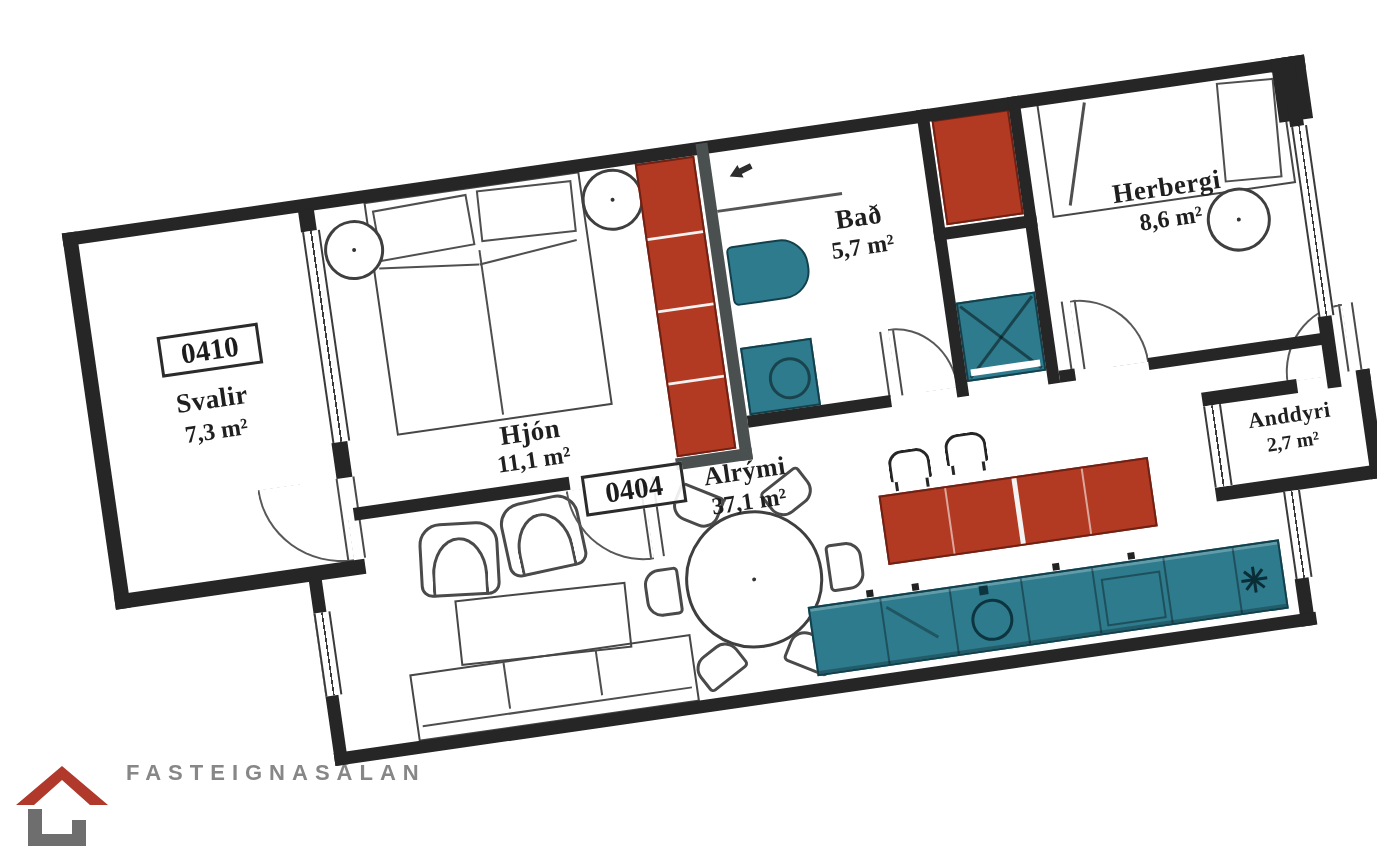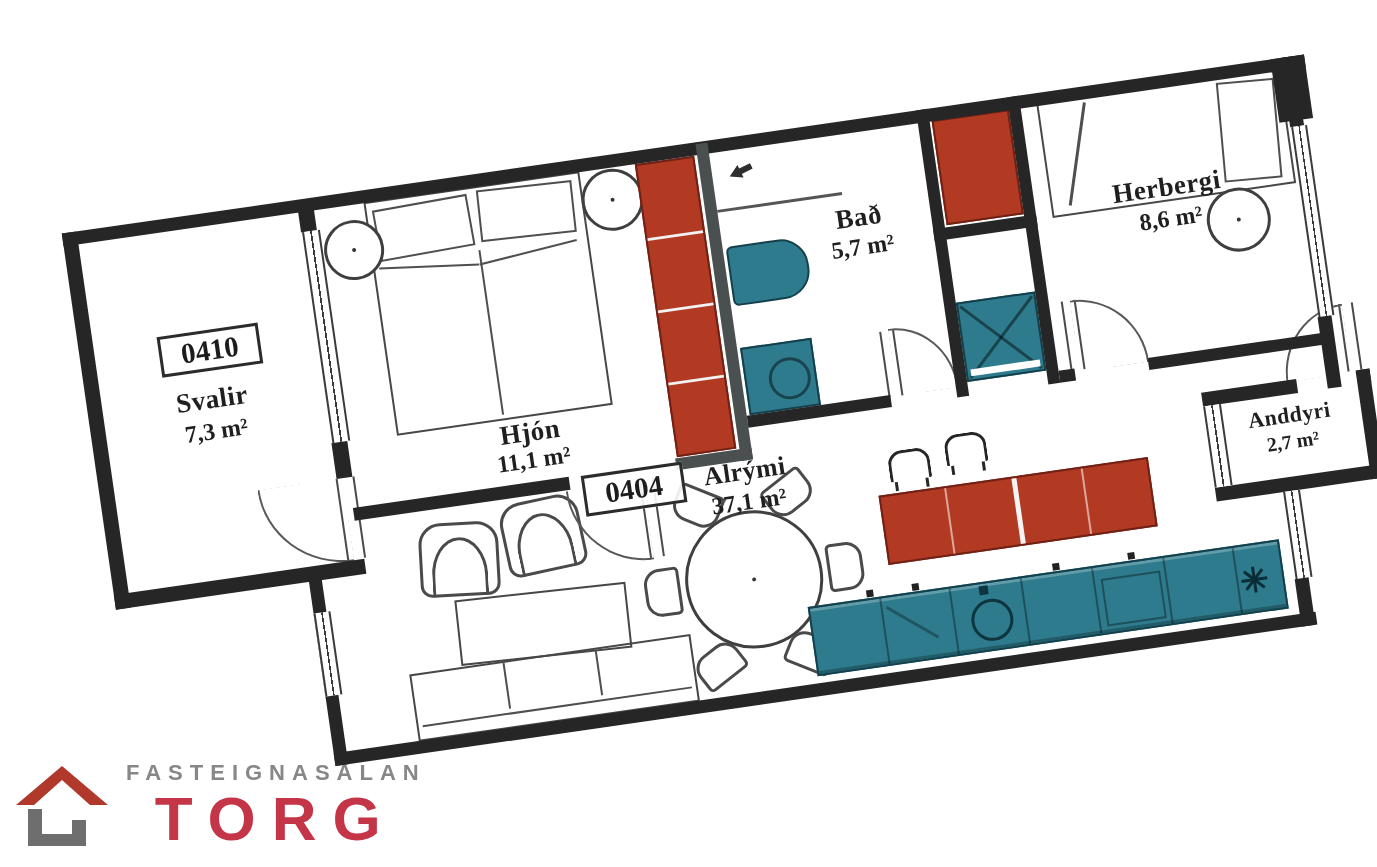--- a/index.html
+++ b/index.html
@@ -33,37 +33,36 @@
   .armchair{position:absolute;border:3px solid #4a4a4a;border-radius:22px 22px 12px 12px;background:#fff;}
   .armchair::after{content:"";position:absolute;left:9px;right:9px;top:12px;bottom:-3px;
         border:3px solid #4a4a4a;border-bottom:none;border-radius:50% 50% 0 0/65% 65% 0 0;}
   .stool{position:absolute;border:3px solid #262626;border-bottom:none;border-radius:14px 14px 3px 3px;}
   .stool::before,.stool::after{content:"";position:absolute;bottom:-9px;width:3px;height:9px;background:#262626;}
   .stool::before{left:1px;} .stool::after{right:1px;}
   .knob{position:absolute;width:7px;height:7px;background:#222;}
   .starbar{position:absolute;left:50%;top:50%;width:26px;height:3px;background:#0a2d36;margin:-1.5px 0 0 -13px;}
   .logo{position:absolute;left:12px;top:760px;z-index:1;display:flex;align-items:flex-start;
         font-family:"Liberation Sans",sans-serif;}
-  .logo-text{margin-left:14px;text-align:center;}
+  .logo-text{margin-left:14px;}
   .tagline{font-size:22px;font-weight:bold;letter-spacing:7px;color:#878787;}
   .brand{font-size:62px;font-weight:bold;letter-spacing:16px;color:#c43547;line-height:0.95;margin-top:4px;}
 </style>
 </head>
 <body>
 
 <div class="logo">
   <svg width="100" height="92" viewBox="0 0 100 92">
     <polygon points="4,45 50,6 96,45 78,45 50,20 22,45" fill="#b0392b"></polygon>
     <rect x="16" y="49" width="14" height="37" fill="#6e6e6e"></rect>
     <rect x="16" y="74" width="58" height="12" fill="#6e6e6e"></rect>
     <rect x="60" y="60" width="14" height="26" fill="#6e6e6e"></rect>
   </svg>
   <div class="logo-text">
     <div class="tagline">FASTEIGNASALAN</div>
-    <div class="brand">TORG</div>
   </div>
 </div>
 
 <div class="plan">
 
   <div class="outline" style="left:318px;top:192px;width:214px;height:232px;">
     <div class="thin" style="left:6px;top:6px;width:92px;height:48px;transform:rotate(-2deg);"></div>
     <div class="thin" style="left:110px;top:4px;width:92px;height:48px;transform:rotate(2deg);"></div>
     <div class="line" style="left:105px;top:62px;width:2px;height:166px;"></div>
     <div class="line" style="left:4px;top:70px;width:100px;height:2px;transform:rotate(6deg);"></div>

